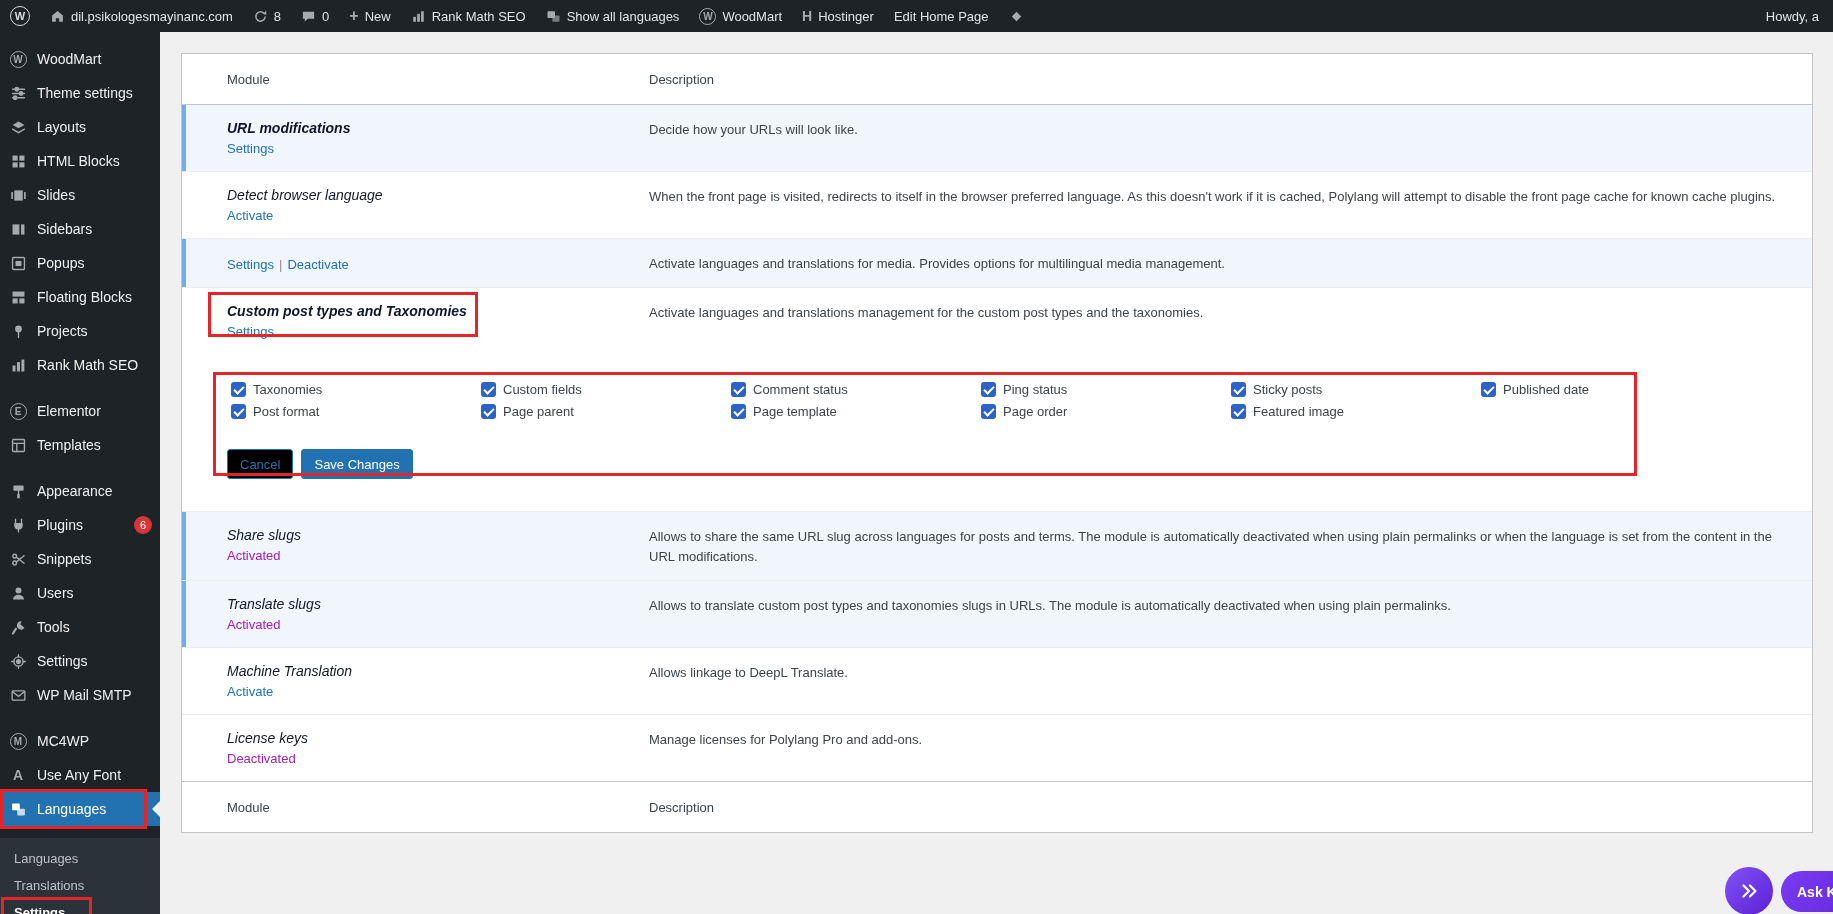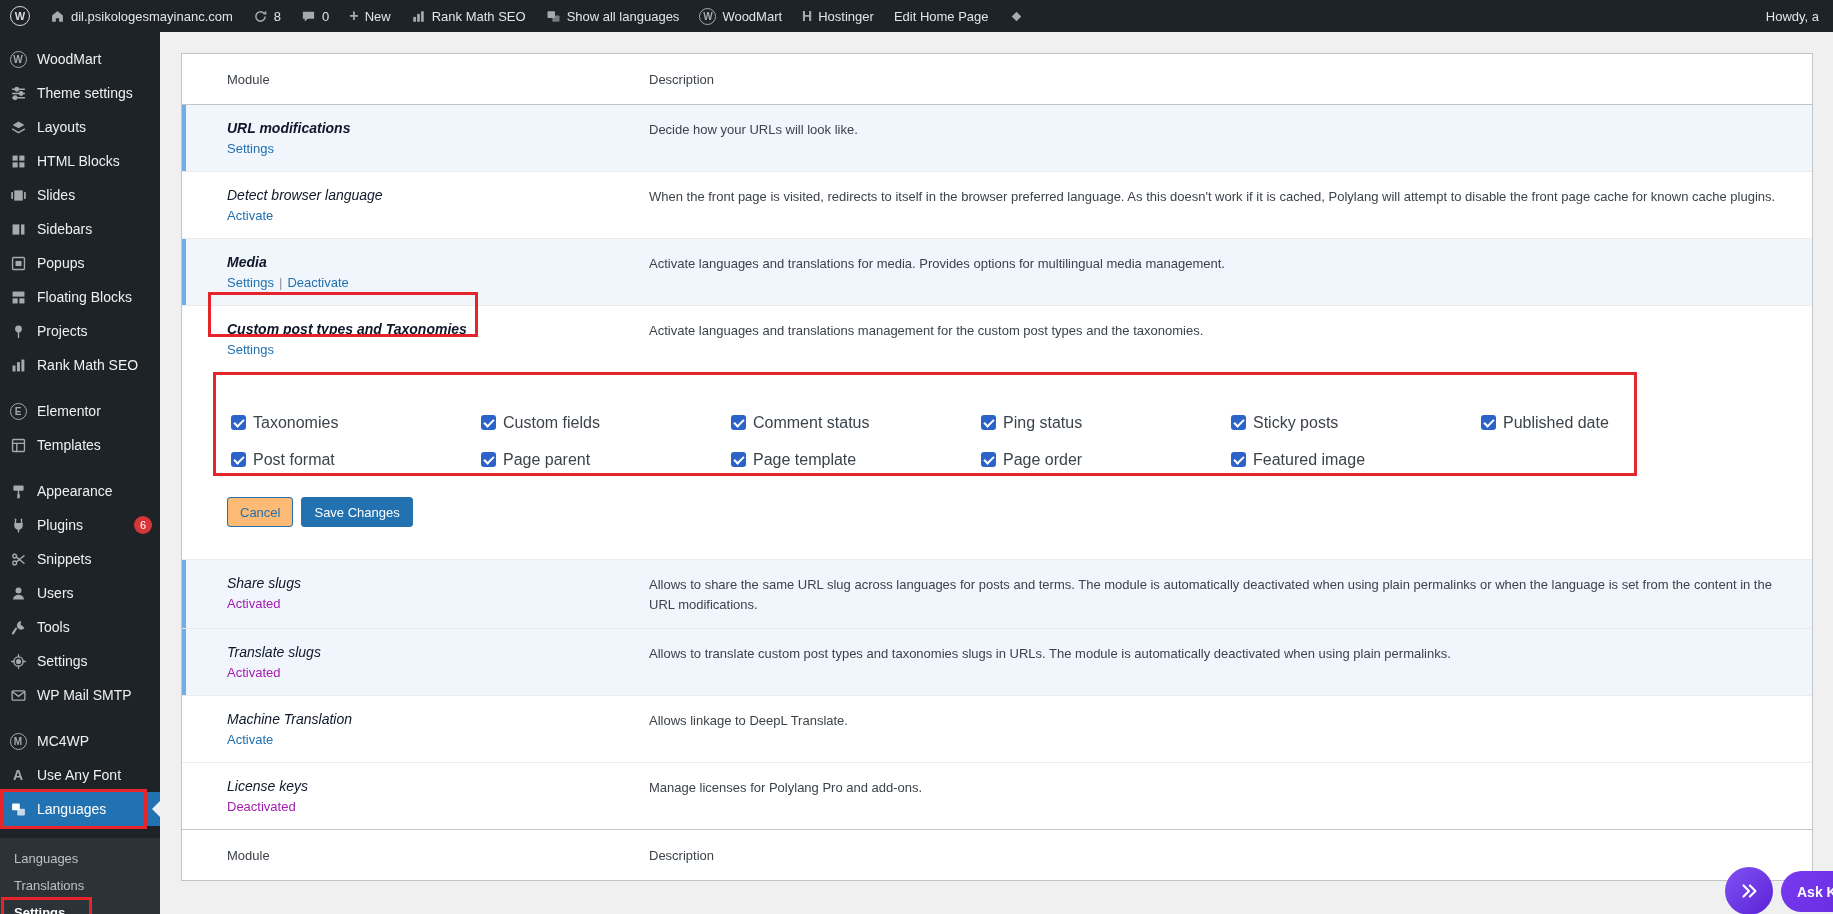--- a/index.html
+++ b/index.html
@@ -73,31 +73,31 @@
   .mod-links { margin-top:4px; font-size:13px; line-height:16px; }
   .mod-links a { color:#2271b1; cursor:pointer; }
   .link-sep { color:#8c8f94; margin:0 5px; }
   .mod-status { margin-top:4px; font-size:13px; line-height:16px; color:#a21caf; }
   .desc-cell { padding:15px 24px 13px 10px; font-size:13px; color:#3c434a; line-height:1.55; }
 
   .expanded-form { padding:28px 0 32px 45px; }
   .sync-legend { font-size:14px; font-weight:bold; color:#1d2327; line-height:18px;
                margin-bottom:12px; }
   .sync-grid { display:grid; grid-template-columns:repeat(6,250px); row-gap:7px; margin-left:4px; }
-  .sync-option { display:flex; align-items:center; gap:7px; font-size:16px; color:#3c434a;
-               height:15px; cursor:pointer;margin-top:15px; }
+  .sync-option { display:flex; align-items:center; gap:7px; font-size:13px; color:#3c434a;
+               height:15px; cursor:pointer; }
   .cb { width:15px; height:15px; background:#2b63c8; border-radius:3px; position:relative;
                flex:0 0 15px; }
   .cb::after { content:""; position:absolute; left:5px; top:2px; width:4px; height:8px;
                border:solid #fff; border-width:0 2px 2px 0; transform:rotate(45deg); }
   .form-buttons { margin-top:30px; display:flex; gap:8px; }
   .btn { font-size:13px; height:30px; padding:0 12px; border-radius:3px; cursor:pointer;
                border:1px solid #2271b1; display:flex; align-items:center;
                font-family:"Liberation Sans", sans-serif; }
-  .btn.secondary { background:#fdba74; color:#2271b1; }
+  .btn.secondary { background:#000000; color:#2271b1; }
   .btn.primary { background:#2271b1; color:#fff; }
 
   
   .annotation-box { position:fixed; border:3px solid #e5252a; z-index:50; pointer-events:none; }
   #anno-title { left:208px; top:292px; width:270px; height:45px; }
   #anno-sync  { left:213px; top:372px; width:1424px; height:104px; }
 
   
   #kodee-circle { position:fixed; left:1725px; top:867px; width:48px; height:48px;
                border-radius:50%; background:linear-gradient(135deg,#8152f4,#5b21d6);
@@ -433,21 +433,20 @@
             <div class="mod-cell">
               <div class="mod-title">Detect browser language</div>
               <div class="mod-links"><a>Activate</a></div>
             </div>
             <div class="desc-cell">When the front page is visited, redirects to itself in the browser preferred language. As this doesn't work if it is cached, Polylang will attempt to disable the front page cache for known cache plugins.</div>
           </div>
         </div>
         <div class="module-row active">
           <div class="row-grid">
             <div class="mod-cell">
-              <div class="mod-title bold">Media</div>
               <div class="mod-links"><a>Settings</a><span class="link-sep">|</span><a>Deactivate</a></div>
             </div>
             <div class="desc-cell">Activate languages and translations for media. Provides options for multilingual media management.</div>
           </div>
         </div>
         <div class="module-row">
           <div class="row-grid">
             <div class="mod-cell">
               <div class="mod-title bold">Custom post types and Taxonomies</div>
               <div class="mod-links"><a>Settings</a></div>

